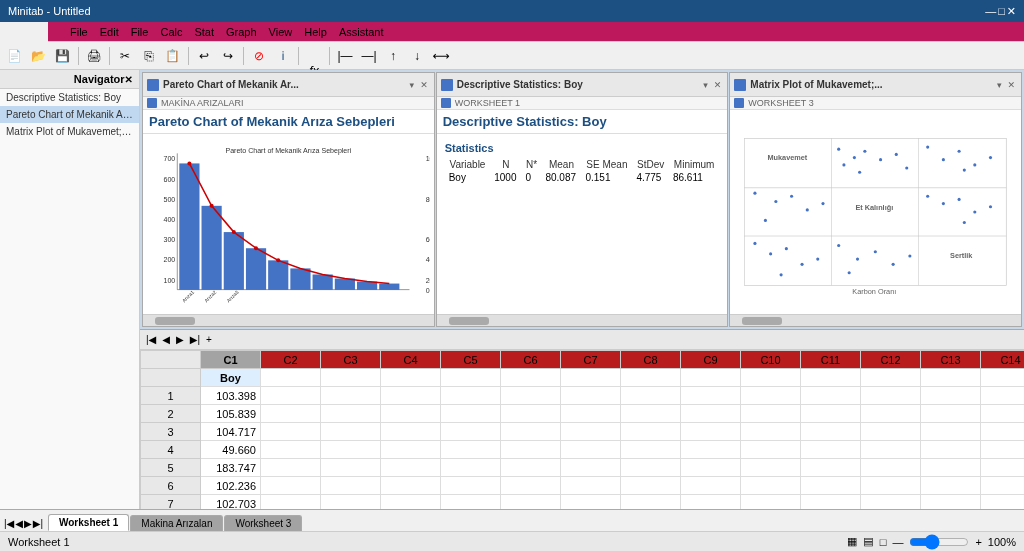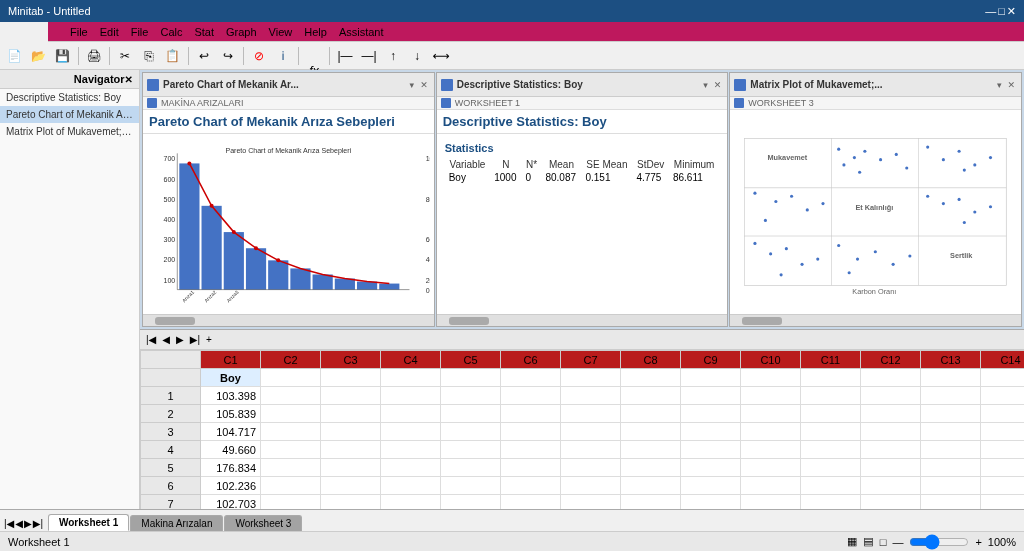--- a/index.html
+++ b/index.html
@@ -366,21 +366,21 @@
           <span>▶</span>
           <span>▶|</span>
           <span>+</span>
         </div>
       </div>
       <div id="sheet-grid-wrapper">
         <table id="sheet-table">
           <thead>
             <tr>
               <th class="row-header"></th>
-              <th class="col-c1" style="background:#b91c1c;font-weight:normal;">C1</th>
+              <th class="col-c1" style="background:#a3a3a3;font-weight:bold;">C1</th>
               <th>C2</th>
               <th>C3</th>
               <th>C4</th>
               <th>C5</th>
               <th>C6</th>
               <th>C7</th>
               <th>C8</th>
               <th>C9</th>
               <th>C10</th>
               <th>C11</th>
@@ -472,21 +472,21 @@
                 <td></td>
                 <td></td>
                 <td></td>
                 <td></td>
                 <td></td>
                 <td></td>
                 <td></td>
               </tr>
               <tr>
                 <td class="row-num">5</td>
-                <td>176.834</td>
+                <td>183.747</td>
                 <td></td>
                 <td></td>
                 <td></td>
                 <td></td>
                 <td></td>
                 <td></td>
                 <td></td>
                 <td></td>
                 <td></td>
                 <td></td>

